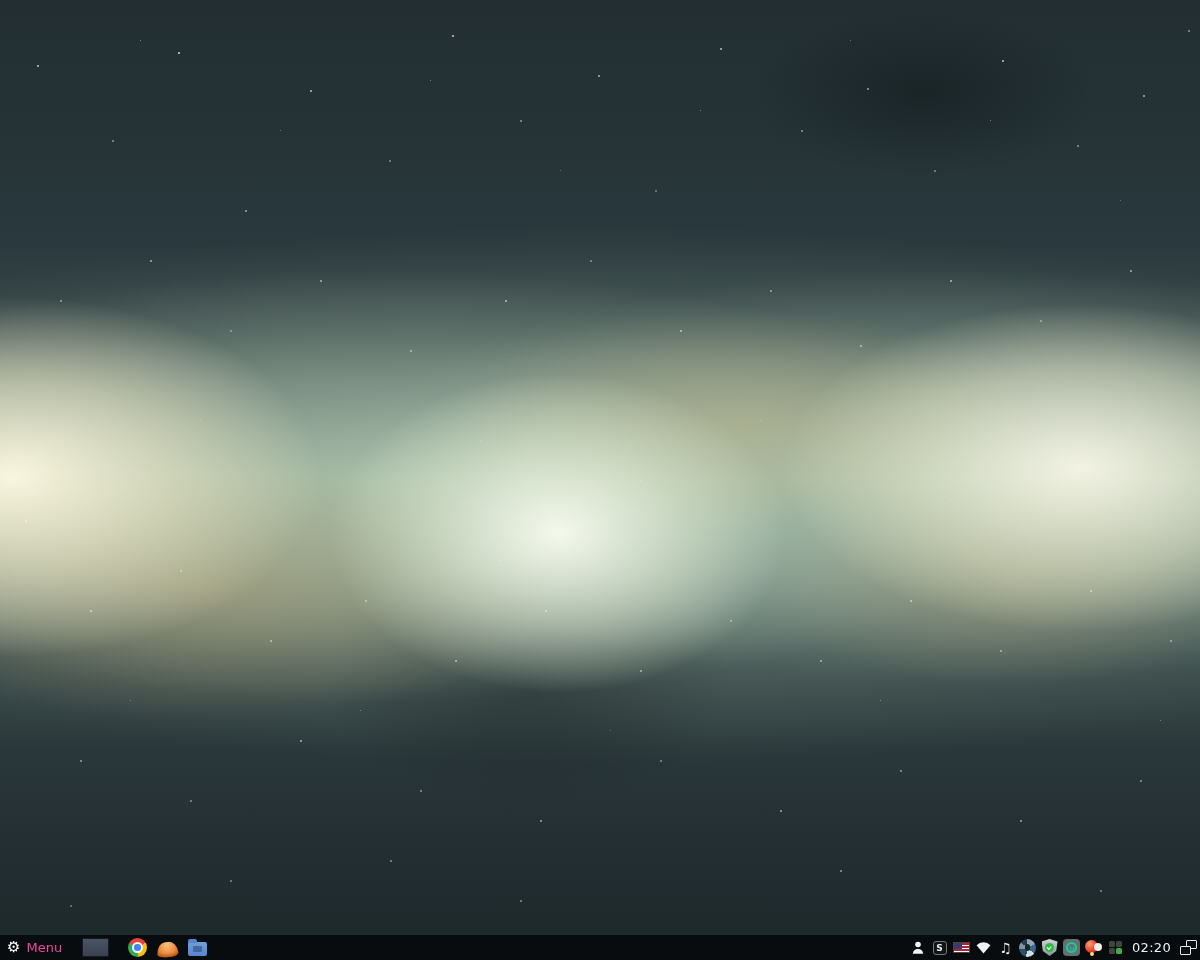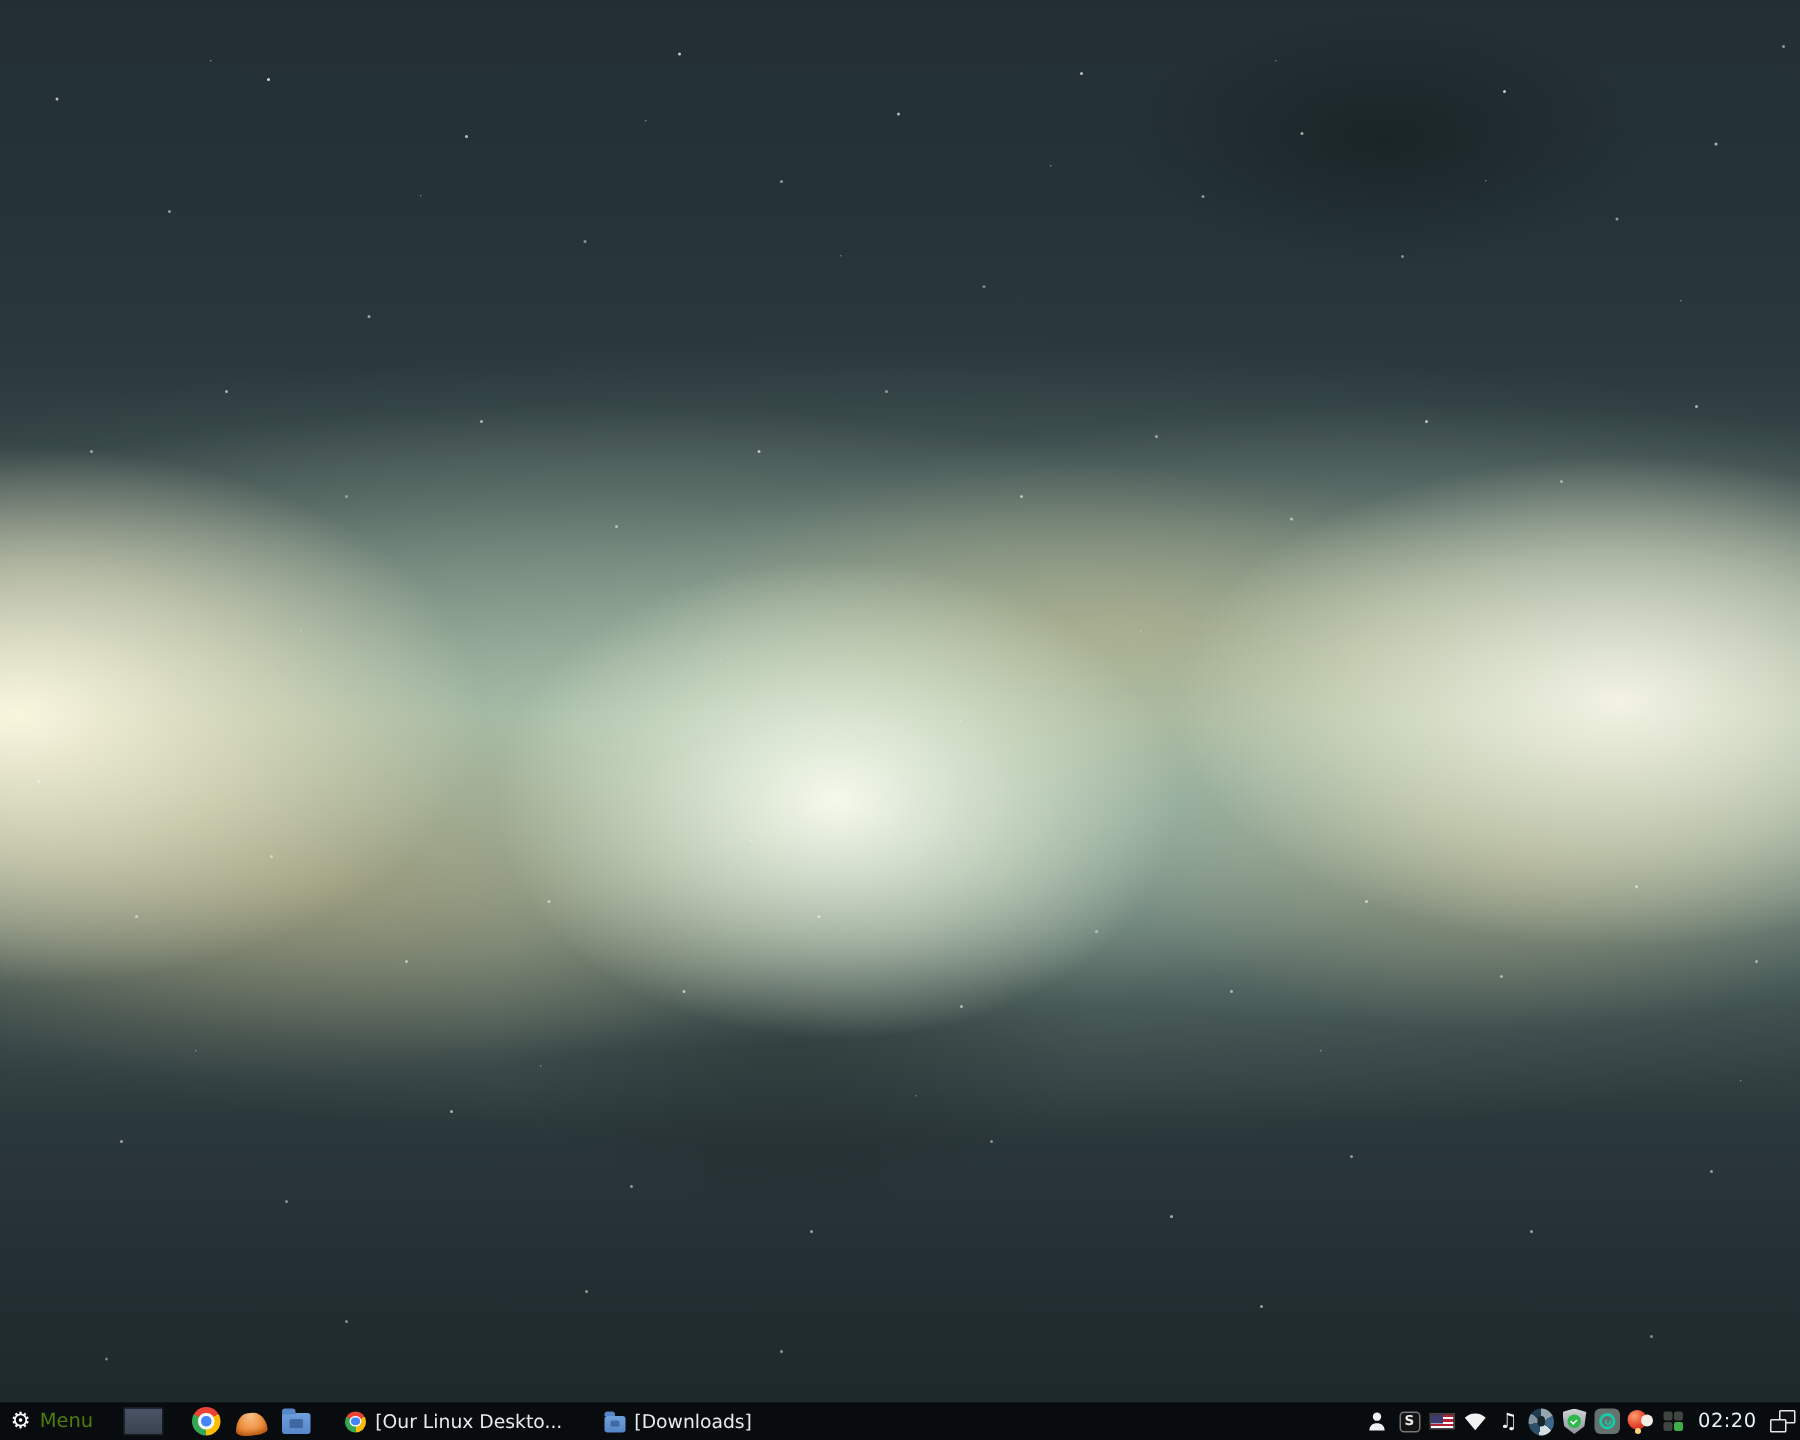--- a/index.html
+++ b/index.html
@@ -68,21 +68,21 @@
   }
 
   
   .panel {
     position:absolute; left:0; right:0; bottom:0; height:25px;
     background:rgba(9,12,14,0.92);
     display:flex; align-items:center; color:#e8eaed; font-size:12.5px;
   }
   .menu-btn { display:flex; align-items:center; gap:6px; padding:0 8px 0 7px; height:100%; cursor:default; }
   .gear { font-size:15px; line-height:1; color:#ffffff; }
-  .menu-label { color:#4d7c0f; font-size:13px; }
+  .menu-label { color:#ec4899; font-size:13px; }
 
   .pager { width:27px; height:19px; margin-left:12px;
     background:linear-gradient(180deg,#4a5466 0%,#39424f 100%);
     border:1px solid #171c24; border-radius:1px; }
 
   .launchers { display:flex; align-items:center; gap:9px; margin-left:18px; }
   .launcher { width:21px; height:21px; display:flex; align-items:center; justify-content:center; }
 
   
   .chrome { position:relative; width:19px; height:19px; border-radius:50%;
@@ -193,30 +193,20 @@
         <div class="chrome"></div>
       </div>
       <div class="launcher">
         <div class="clementine"></div>
       </div>
       <div class="launcher">
         <div class="folder"></div>
       </div>
     </div>
 
-    <div class="win-buttons">
-      <div class="win-btn">
-        <div class="chrome small"></div>
-        <span>[Our Linux Deskto...</span>
-      </div>
-      <div class="win-btn">
-        <div class="folder small"></div>
-        <span>[Downloads]</span>
-      </div>
-    </div>
 
     <div class="spacer"></div>
 
     <div class="tray">
 
       <div class="tray-ic">
         <svg width="14" height="15" viewBox="0 0 16 15">
           <circle cx="8" cy="4" r="3.2" fill="#f2f2f2"></circle>
           <path d="M2.2 14.5c0-3.4 2.5-5.4 5.8-5.4s5.8 2 5.8 5.4z" fill="#f2f2f2"></path>
         </svg>

